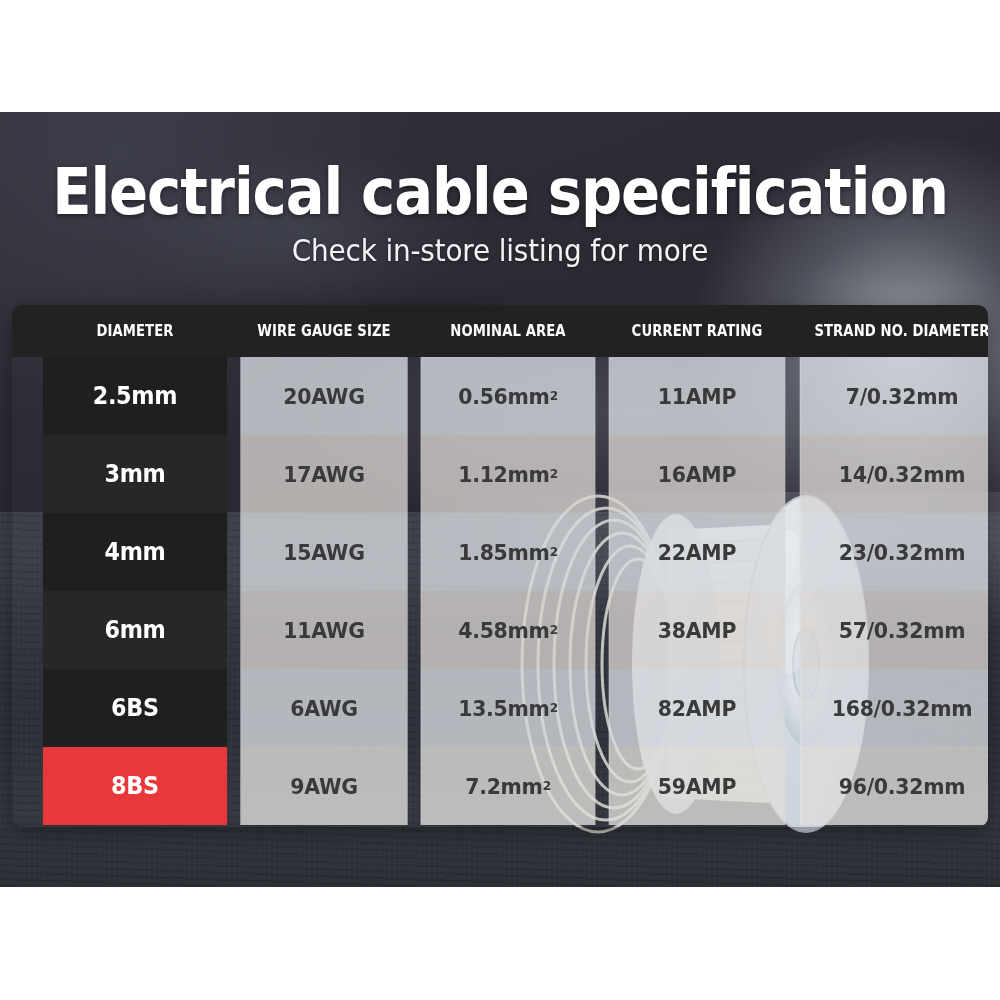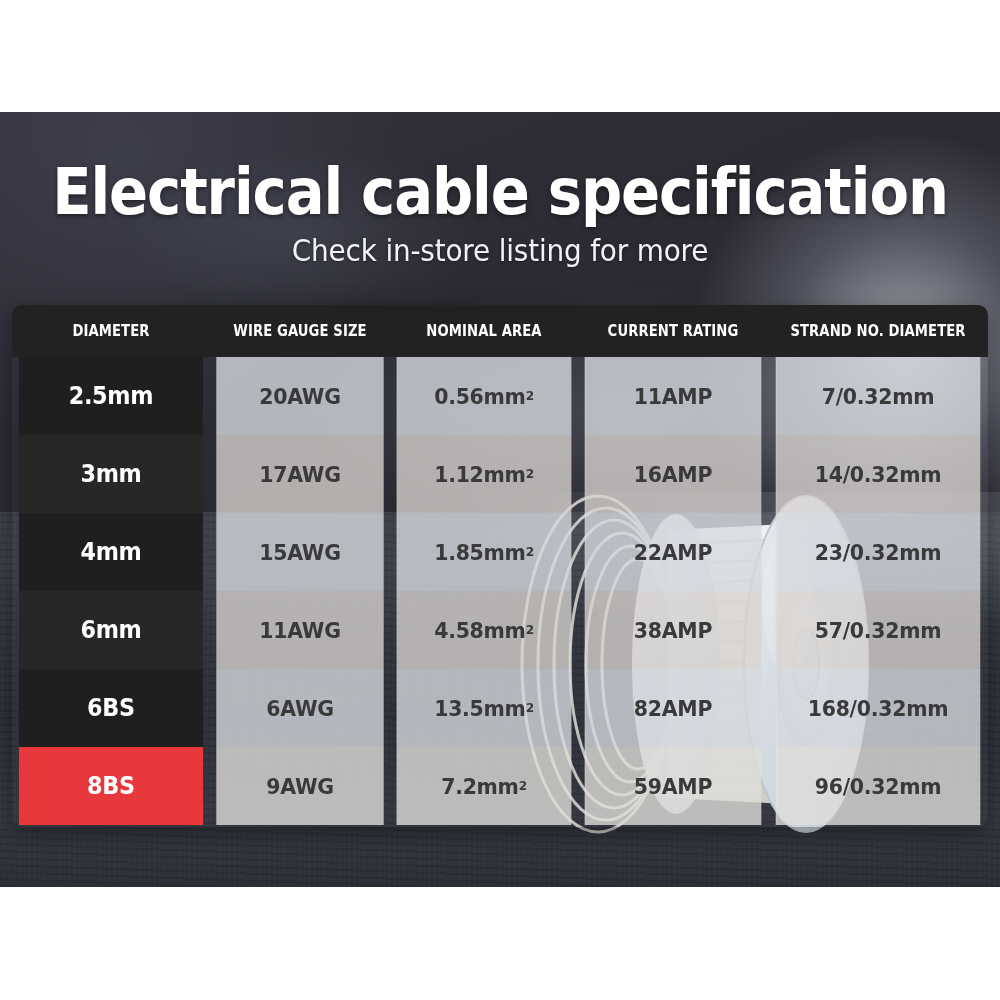--- a/index.html
+++ b/index.html
@@ -103,21 +103,21 @@
   #table {
     position:absolute;
     left:12px; top:305px;
     width:976px; height:522px;
     border-radius:10px;
     overflow:hidden;
     z-index:6;
     box-shadow:0 6px 22px rgba(0,0,0,.38);
   }
 
-  .trow { display:flex; width:100%; }
+  .trow { display:flex; width:100%;padding-left:24px; }
 
   .thead { height:52px; background:#222222; }
   .thead .cell {
     color:#ffffff;
     font-family:"DejaVu Sans", sans-serif;
     font-weight:bold;
     font-size:15px;
     letter-spacing:.1px;
     transform:scaleX(.88);
     white-space:nowrap;

